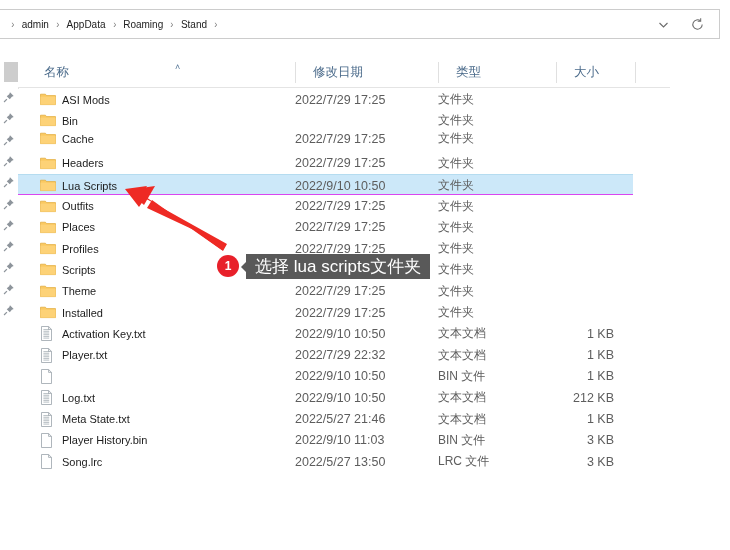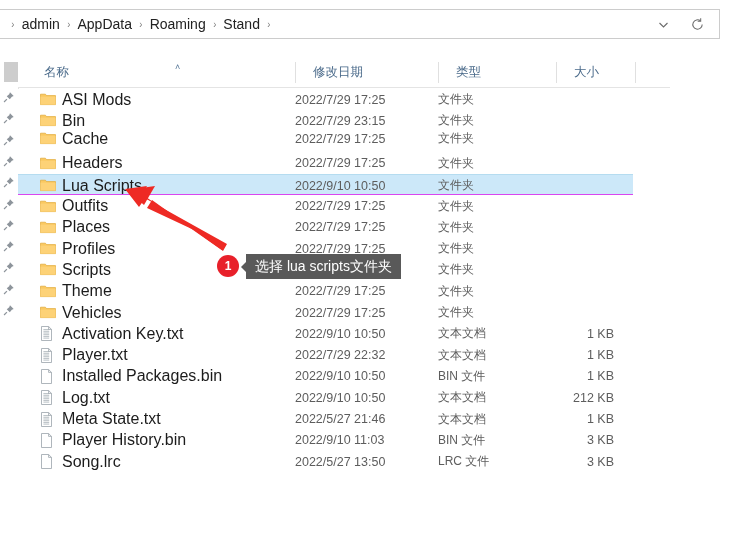--- a/index.html
+++ b/index.html
@@ -25,21 +25,21 @@
     box-sizing: border-box;
   }
   .crumbs {
     position: absolute;
     left: 8px; top: 0;
     height: 28px;
     display: flex;
     align-items: center;
   }
   .crumb {
-    font-size: 14px;
+    font-size: 10px;
     color: #222222;
     padding: 0 3px;
     white-space: nowrap;
   }
   .crumb-sep {
     font-size: 11px;
     color: #7a7a7a;
     padding: 0 4px;
     transform: scaleX(0.85);
   }
@@ -128,21 +128,21 @@
   }
   .cell-icon {
     position: absolute;
     left: 22px; top: 3px;
     width: 16px; height: 15px;
   }
   .cell-name {
     position: absolute;
     left: 44px; top: 0; height: 21px;
     display: flex; align-items: center;
-    font-size: 16px;
+    font-size: 11px;
     color: #1c1c1c;
     white-space: nowrap;
   }
   .cell-date {
     position: absolute;
     left: 277px; top: 0; height: 21px;
     display: flex; align-items: center;
     font-size: 12.5px;
     color: #5d5d5d;
     white-space: nowrap;
@@ -184,21 +184,21 @@
     display: flex; align-items: center; justify-content: center;
     font-family: "Liberation Sans", sans-serif;
   }
   .tooltip {
     position: absolute;
     left: 246px; top: 254px;
     height: 25px;
     padding: 0 9px;
     background: #595959;
     color: #ffffff;
-    font-size: 14px;
+    font-size: 17px;
     display: flex; align-items: center;
     white-space: nowrap;
     font-family: "Liberation Sans", "DejaVu Sans", sans-serif;
   }
   .tooltip::before {
     content: "";
     position: absolute;
     left: -5px; top: 8px;
     width: 0; height: 0;
     border-top: 5px solid transparent;
@@ -310,21 +310,20 @@
         <span class="cell-date">2022/7/29 17:25</span>
         <span class="cell-type">文件夹</span>
         <span class="cell-size"></span>
       </div>
       <div class="row" style="top: 21.3px;">
         <span class="cell-icon"><svg width="16" height="14" viewBox="0 0 16 14">
             <path d="M0.5 2.2 L5.4 2.2 L6.6 3.6 L15.5 3.6 L15.5 12.6 L0.5 12.6 Z" fill="#fbc960" stroke="#e0a836" stroke-width="0.7"></path>
             <path d="M0.5 4.6 L15.5 4.6 L15.5 12.6 L0.5 12.6 Z" fill="#fdd277" stroke="none"></path>
           </svg></span>
         <span class="cell-name">Bin</span>
-        <span class="cell-date">2022/7/29 23:15</span>
         <span class="cell-type">文件夹</span>
         <span class="cell-size"></span>
       </div>
       <div class="row" style="top: 39px;">
         <span class="cell-icon"><svg width="16" height="14" viewBox="0 0 16 14">
             <path d="M0.5 2.2 L5.4 2.2 L6.6 3.6 L15.5 3.6 L15.5 12.6 L0.5 12.6 Z" fill="#fbc960" stroke="#e0a836" stroke-width="0.7"></path>
             <path d="M0.5 4.6 L15.5 4.6 L15.5 12.6 L0.5 12.6 Z" fill="#fdd277" stroke="none"></path>
           </svg></span>
         <span class="cell-name">Cache</span>
         <span class="cell-date">2022/7/29 17:25</span>
@@ -399,21 +398,21 @@
         <span class="cell-name">Theme</span>
         <span class="cell-date">2022/7/29 17:25</span>
         <span class="cell-type">文件夹</span>
         <span class="cell-size"></span>
       </div>
       <div class="row" style="top: 213px;">
         <span class="cell-icon"><svg width="16" height="14" viewBox="0 0 16 14">
             <path d="M0.5 2.2 L5.4 2.2 L6.6 3.6 L15.5 3.6 L15.5 12.6 L0.5 12.6 Z" fill="#fbc960" stroke="#e0a836" stroke-width="0.7"></path>
             <path d="M0.5 4.6 L15.5 4.6 L15.5 12.6 L0.5 12.6 Z" fill="#fdd277" stroke="none"></path>
           </svg></span>
-        <span class="cell-name">Vehicles</span>
+        <span class="cell-name">Installed</span>
         <span class="cell-date">2022/7/29 17:25</span>
         <span class="cell-type">文件夹</span>
         <span class="cell-size"></span>
       </div>
       <div class="row" style="top: 234.3px;">
         <span class="cell-icon"><svg width="13" height="15" viewBox="0 0 13 15">
             <path d="M1.5 0.5 L8.6 0.5 L11.5 3.4 L11.5 14.5 L1.5 14.5 Z" fill="#ffffff" stroke="#9aa3ab" stroke-width="0.8"></path>
             <path d="M8.6 0.5 L8.6 3.4 L11.5 3.4" fill="none" stroke="#9aa3ab" stroke-width="0.8"></path>
             <line x1="3.4" y1="3.6" x2="9.2" y2="3.6" stroke="#9aa3ab" stroke-width="0.7"></line>
             <line x1="3.4" y1="5.3" x2="9.2" y2="5.3" stroke="#9aa3ab" stroke-width="0.7"></line>
@@ -441,21 +440,20 @@
         <span class="cell-name">Player.txt</span>
         <span class="cell-date">2022/7/29 22:32</span>
         <span class="cell-type">文本文档</span>
         <span class="cell-size">1 KB</span>
       </div>
       <div class="row" style="top: 276.9px;">
         <span class="cell-icon"><svg width="13" height="15" viewBox="0 0 13 15">
             <path d="M1.5 0.5 L8.6 0.5 L11.5 3.4 L11.5 14.5 L1.5 14.5 Z" fill="#ffffff" stroke="#9aa3ab" stroke-width="0.8"></path>
             <path d="M8.6 0.5 L8.6 3.4 L11.5 3.4" fill="none" stroke="#9aa3ab" stroke-width="0.8"></path>
           </svg></span>
-        <span class="cell-name">Installed Packages.bin</span>
         <span class="cell-date">2022/9/10 10:50</span>
         <span class="cell-type">BIN 文件</span>
         <span class="cell-size">1 KB</span>
       </div>
       <div class="row" style="top: 298.2px;">
         <span class="cell-icon"><svg width="13" height="15" viewBox="0 0 13 15">
             <path d="M1.5 0.5 L8.6 0.5 L11.5 3.4 L11.5 14.5 L1.5 14.5 Z" fill="#ffffff" stroke="#9aa3ab" stroke-width="0.8"></path>
             <path d="M8.6 0.5 L8.6 3.4 L11.5 3.4" fill="none" stroke="#9aa3ab" stroke-width="0.8"></path>
             <line x1="3.4" y1="3.6" x2="9.2" y2="3.6" stroke="#9aa3ab" stroke-width="0.7"></line>
             <line x1="3.4" y1="5.3" x2="9.2" y2="5.3" stroke="#9aa3ab" stroke-width="0.7"></line>

